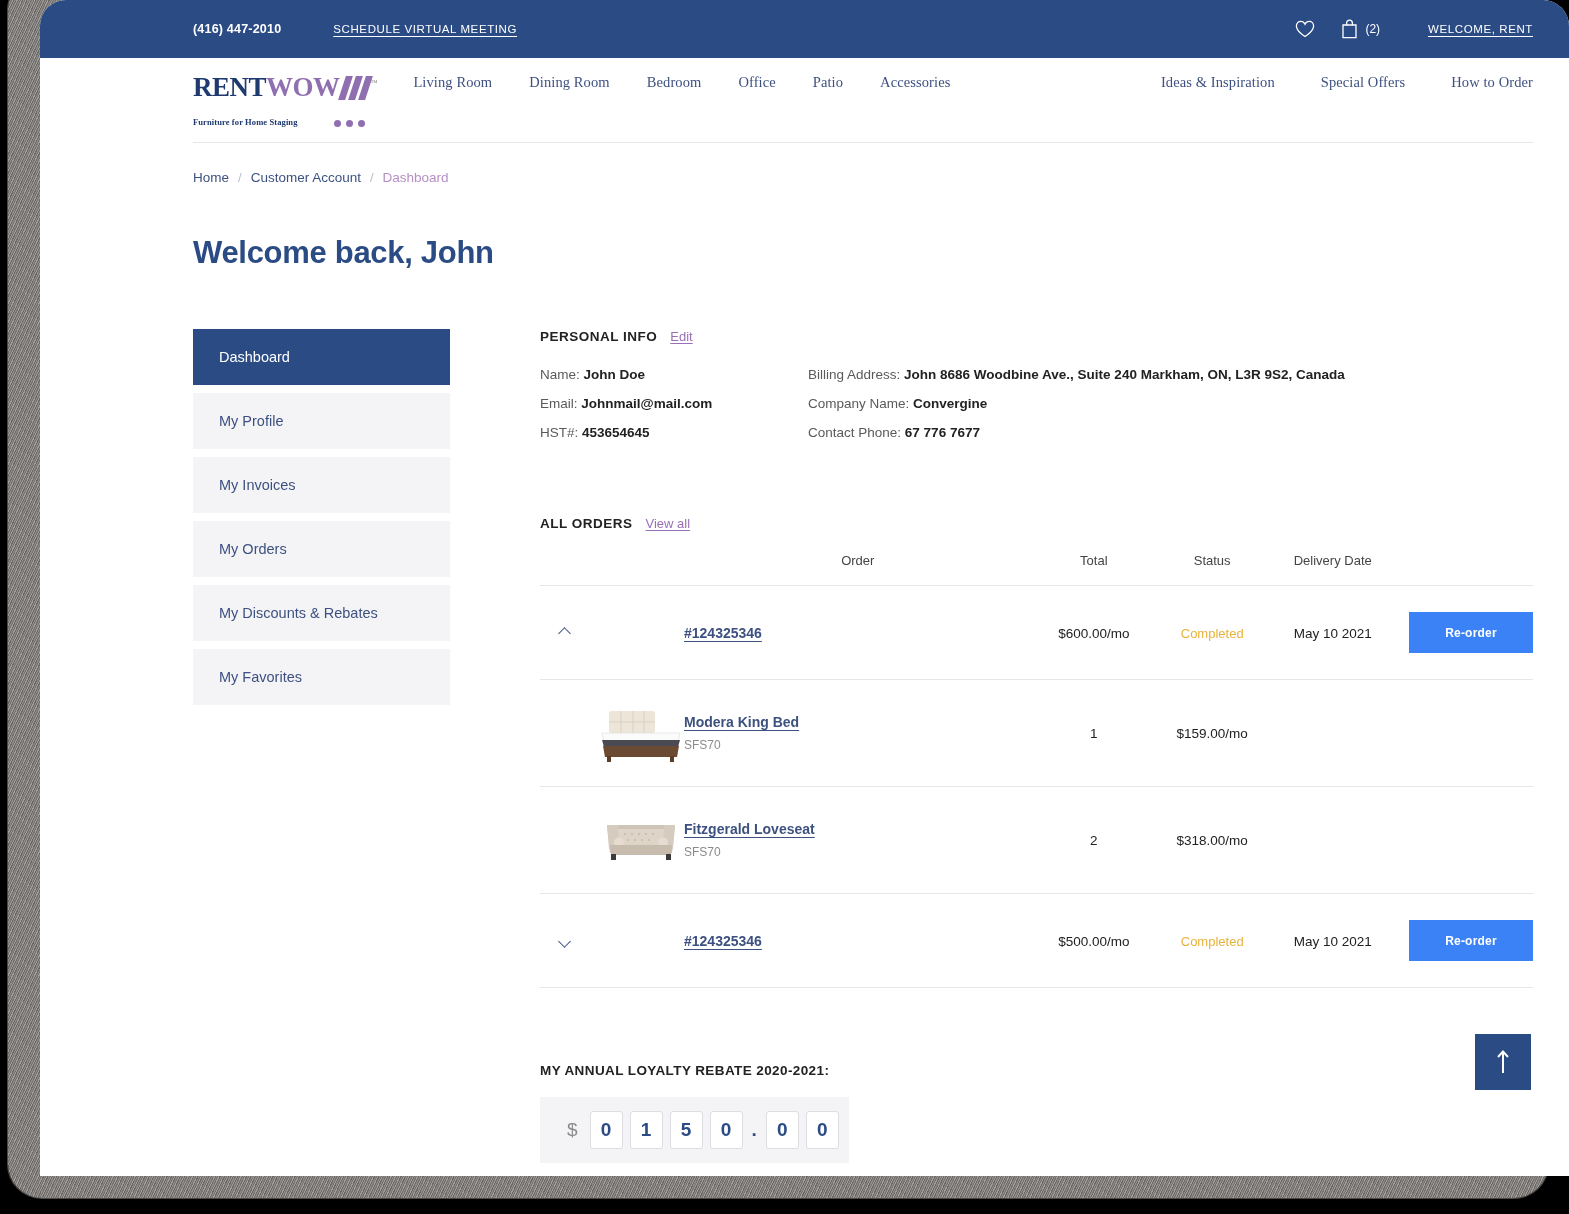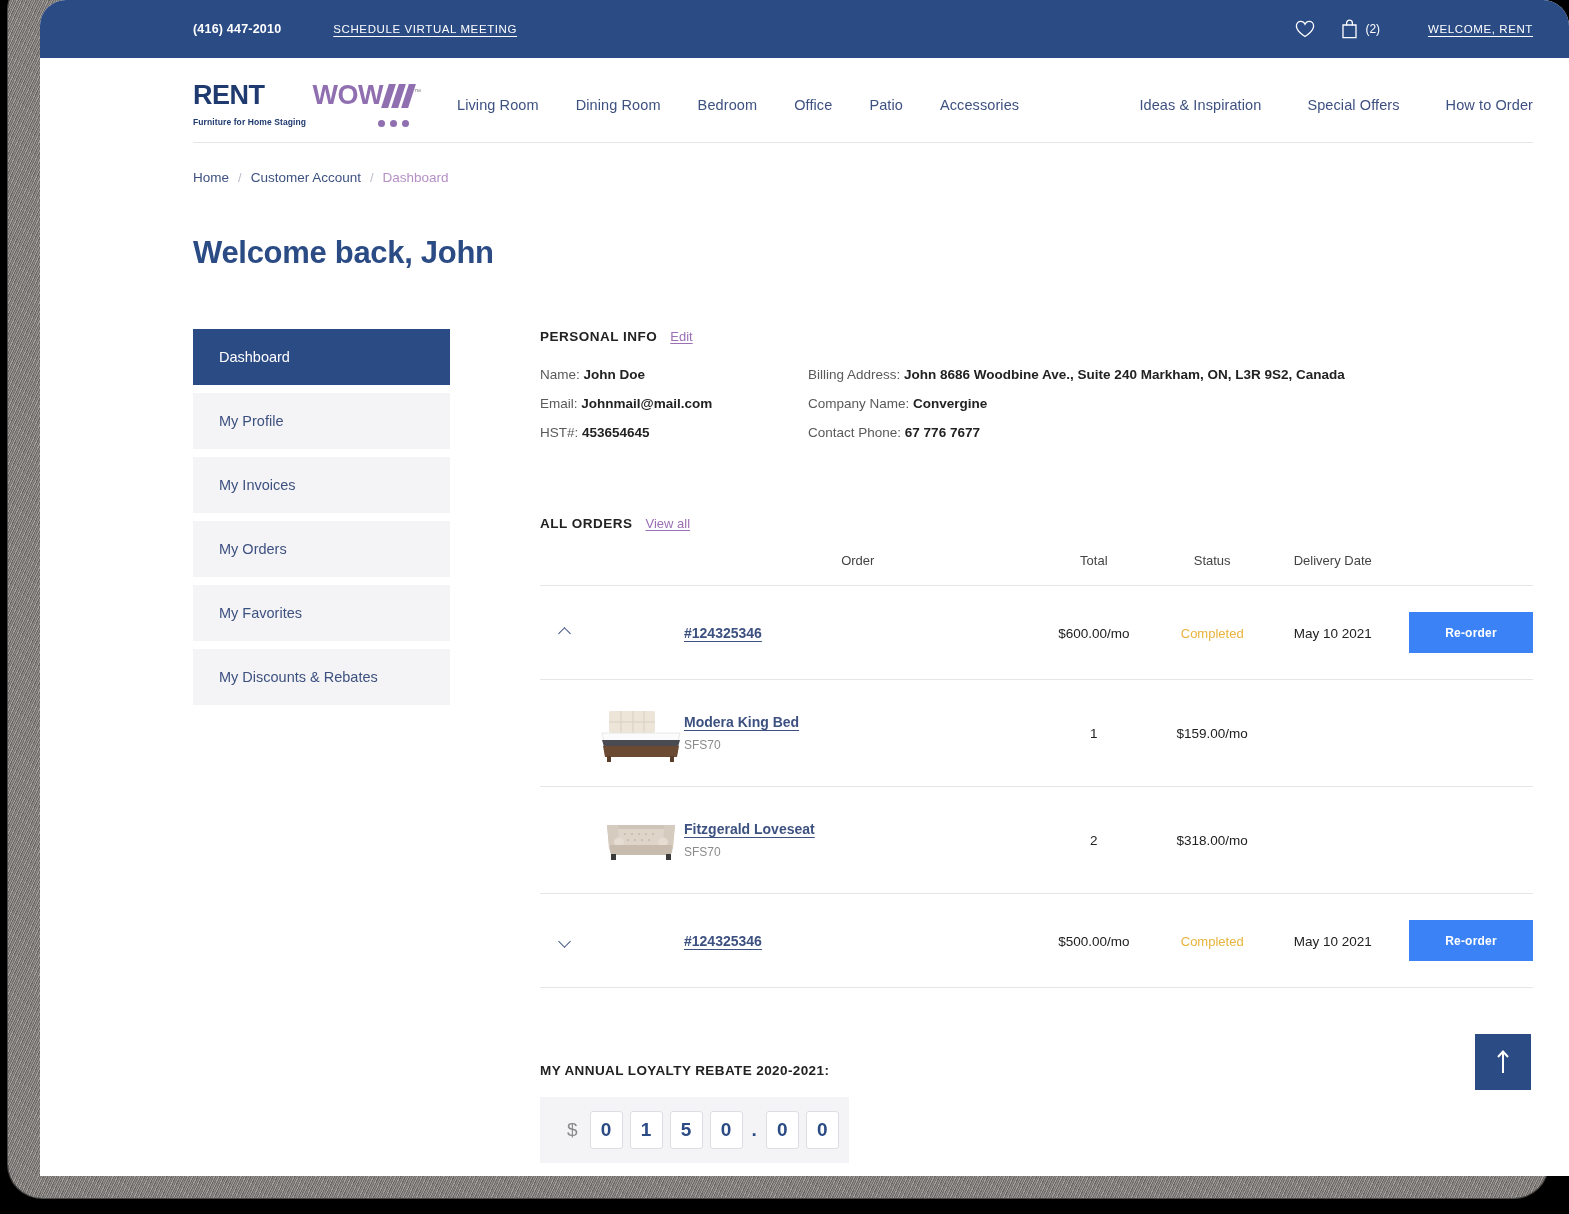--- a/index.html
+++ b/index.html
@@ -78,46 +78,46 @@
     color: #ffffff;
     text-decoration: underline;
     text-underline-offset: 3px;
     margin-left: 22px;
   }
 
   
   .mainnav {
     height: 84px;
     display: flex;
-    align-items: center;
-    padding: 9px 36px 0 153px;
+    align-items: flex-start;
+    padding: 16px 36px 0 153px;
     background: #ffffff;
+    font-family: Liberation Serif, serif;
   }
   .logo { display: flex; flex-direction: column; margin-right: 36px; position: relative; }
   .logo-top { display: flex; align-items: flex-end; line-height: 1; }
   .logo-rent {
     font-size: 27px; font-weight: bold; color: #1f3a6e;
     letter-spacing: -0.5px; font-style: normal;
   }
   .logo-wow {
     font-size: 27px; font-weight: bold; color: #8f6fb0;
     letter-spacing: -0.5px;
-    margin-left: 48px;
   }
   .logo-slashes {
     display: inline-flex; gap: 3px; margin-left: 2px; margin-bottom: 1px;
   }
   .slash {
     width: 7px; height: 24px; background: #8f6fb0;
     transform: skewX(-18deg);
   }
   .logo-tm { font-size: 7px; color: #7b7b7b; margin-left: 2px; margin-bottom: 14px; }
   .logo-sub {
     font-size: 8.5px; font-weight: bold; color: #1f3a6e;
-    letter-spacing: 0.1px; margin-top: 8px;
+    letter-spacing: 0.1px; margin-top: 16px;
   }
   .logo-dots {
     position: absolute; right: 12px; bottom: 0px;
     display: flex; gap: 5px;
   }
   .logo-dots i {
     width: 7px; height: 7px; border-radius: 50%;
     background: #8f6fb0; display: block;
   }
   .nav-links { display: flex; align-items: center; gap: 37px; }
@@ -356,24 +356,24 @@
           <div class="side-item">
               <span>My Profile</span>
             </div>
           <div class="side-item">
               <span>My Invoices</span>
             </div>
           <div class="side-item">
               <span>My Orders</span>
             </div>
           <div class="side-item">
+              <span>My Discounts &amp; Rebates</span>
+            </div>
+          <div class="side-item">
               <span>My Favorites</span>
-            </div>
-          <div class="side-item">
-              <span>My Discounts &amp; Rebates</span>
             </div>
         </div>
 
         <div class="content">
 
           <div>
             <div class="section-head">
               <span class="section-title">PERSONAL INFO</span>
               <a class="section-link">Edit</a>
             </div>

